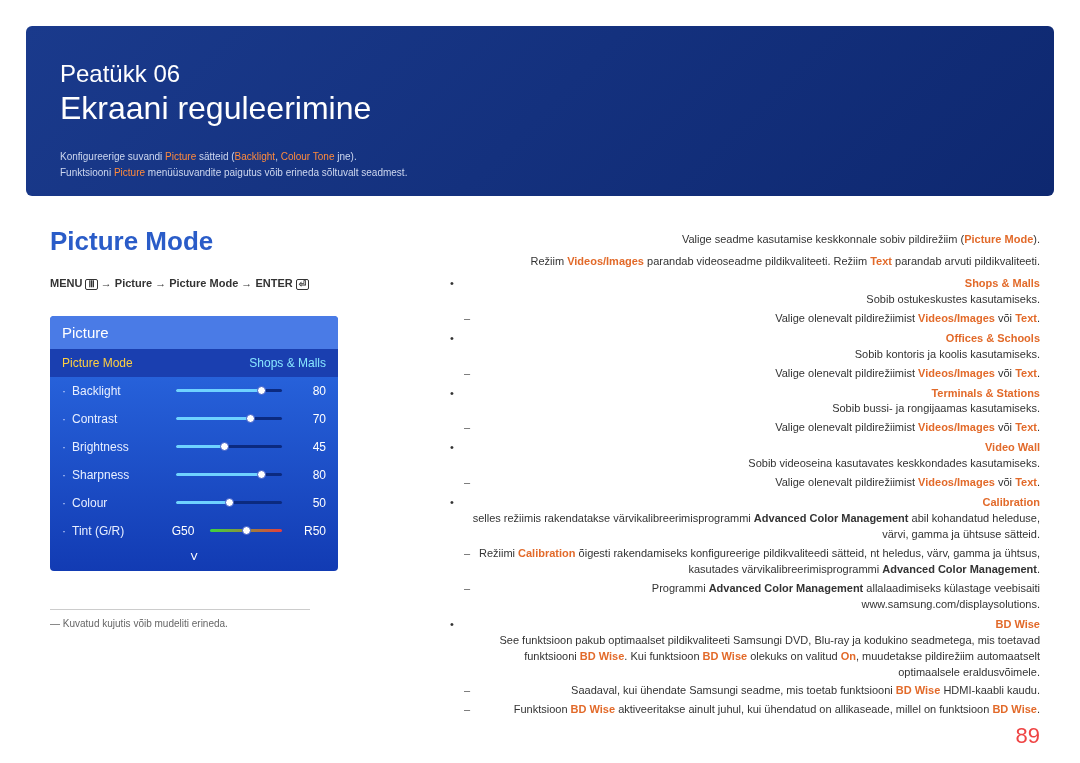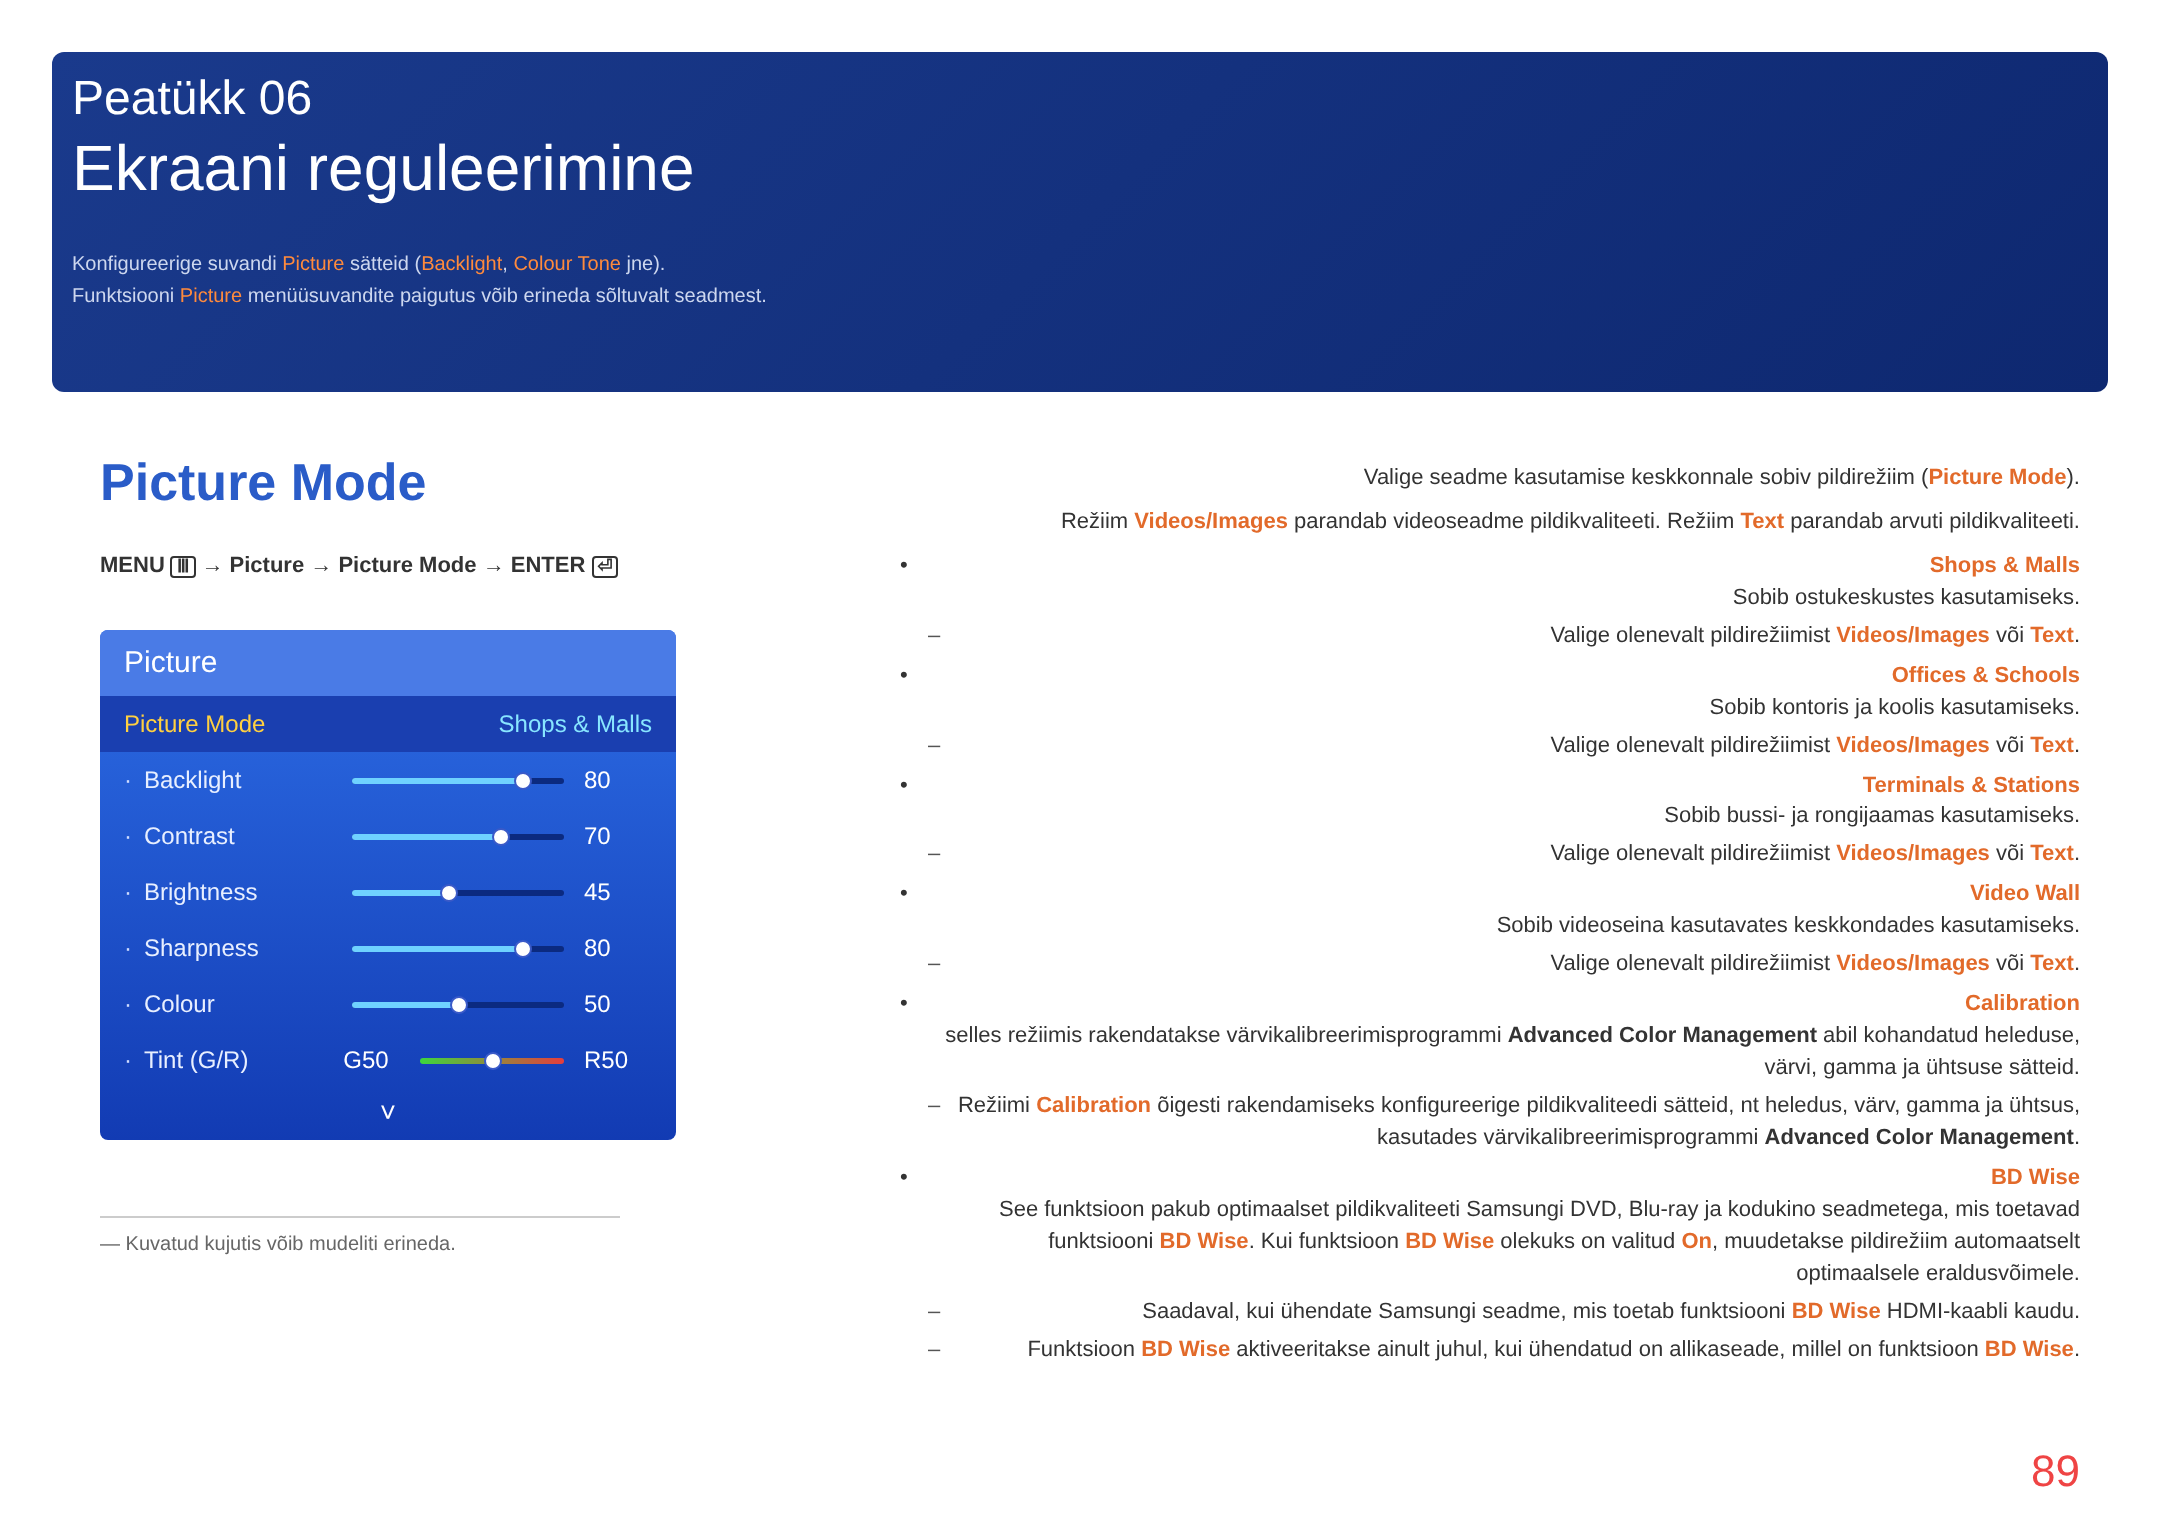--- a/index.html
+++ b/index.html
@@ -12,21 +12,21 @@
     position: relative;
     overflow: hidden;
   }
   .blue-hero {
     position: absolute;
     left: 26px; top: 26px; right: 26px;
     height: 170px;
     background: linear-gradient(135deg, #1a3a8c 0%, #0e2870 100%);
     border-radius: 6px;
     color: #fff;
-    padding: 10px;
+    padding: 34px;
   }
   .blue-hero h2 { font-weight: 300; font-size: 24px; margin-bottom: 2px; }
   .blue-hero h1 { font-weight: 300; font-size: 32px; margin-bottom: 22px; }
   .blue-hero p { font-size: 10px; line-height: 1.6; color: #cdd7ef; }
   .blue-hero p .hl { color: #ff8a3c; }
   .content { position: absolute; left: 50px; top: 226px; right: 40px; bottom: 30px; }
   .left-col { position: absolute; left: 0; top: 0; width: 300px; }
   .right-col { position: absolute; left: 400px; top: 6px; right: 0; font-size: 11px; line-height: 1.45; color: #333; text-align: right; }
   h3.title { color: #2a5cc8; font-size: 26px; font-weight: 600; margin-bottom: 20px; }
   .menu-path { font-size: 11px; font-weight: bold; margin-bottom: 26px; }
@@ -39,21 +39,21 @@
     background: linear-gradient(#2d6de6, #123bb3);
     color: #fff;
     font-size: 12px;
   }
   .osd-head { background: #4a7be6; padding: 8px 12px; font-size: 15px; font-weight: 500; }
   .osd-row { display: flex; align-items: center; padding: 5px 12px; height: 28px; }
   .osd-row.sel { background: #1a3fb0; }
   .osd-row .lbl { flex: 0 0 94px; color: #e8efff; }
   .osd-row.sel .lbl { color: #ffd040; }
   .osd-row .dot { color: #cfdcff; margin-right: 6px; }
-  .osd-row .val { flex: 0 0 34px; }
+  .osd-row .val { flex: 0 0 34px; text-align: right; }
   .osd-row .rval { color: #88e6ff; }
   .slider { flex: 1; height: 3px; background: #0b2a80; border-radius: 2px; position: relative; margin: 0 10px; }
   .slider .fill { position: absolute; left: 0; top: 0; height: 100%; background: #6fd2ff; border-radius: 2px; }
   .slider .thumb { position: absolute; top: -3px; width: 9px; height: 9px; background: #fff; border-radius: 50%; border: 1px solid #3a5ac8; margin-left: -4px; }
   .tint-slider { flex: 1; height: 3px; background: linear-gradient(to right, #3dd63d, #e63d3d); margin: 0 10px; position: relative; border-radius: 2px; }
   .tint-slider .thumb { position: absolute; top: -3px; left: 50%; width: 9px; height: 9px; background: #fff; border-radius: 50%; border: 1px solid #3a5ac8; margin-left: -4px; }
   .osd-foot { text-align: center; padding: 4px 0 6px; color: #fff; font-size: 14px; }
 
   .footnote-rule { border: none; border-top: 1px solid #ccc; width: 260px; margin: 38px 0 8px; }
   .footnote { font-size: 10px; color: #666; }
@@ -184,20 +184,21 @@
       </li>
       <li>
         <span class="opt-name">Video Wall</span><br>
         <span>Sobib videoseina kasutavates keskkondades kasutamiseks.</span>
         <div class="sub"><span>Valige olenevalt pildirežiimist </span><span class="hl bold">Videos/Images</span><span> või </span><span class="hl bold">Text</span><span>.</span></div>
       </li>
       <li>
         <span class="opt-name">Calibration</span><br>
         <span>selles režiimis rakendatakse värvikalibreerimisprogrammi </span><span class="bold">Advanced Color Management</span><span> abil kohandatud heleduse, värvi, gamma ja ühtsuse sätteid.</span>
         <div class="sub"><span>Režiimi </span><span class="hl bold">Calibration</span><span> õigesti rakendamiseks konfigureerige pildikvaliteedi sätteid, nt heledus, värv, gamma ja ühtsus, kasutades värvikalibreerimisprogrammi </span><span class="bold">Advanced Color Management</span><span>.</span></div>
+        <div class="sub"><span>Programmi </span><span class="bold">Advanced Color Management</span><span> allalaadimiseks külastage veebisaiti www.samsung.com/displaysolutions.</span></div>
       </li>
       <li>
         <span class="opt-name">BD Wise</span><br>
         <span>See funktsioon pakub optimaalset pildikvaliteeti Samsungi DVD, Blu-ray ja kodukino seadmetega, mis toetavad funktsiooni </span><span class="hl bold">BD Wise</span><span>. Kui funktsioon </span><span class="hl bold">BD Wise</span><span> olekuks on valitud </span><span class="hl bold">On</span><span>, muudetakse pildirežiim automaatselt optimaalsele eraldusvõimele.</span>
         <div class="sub"><span>Saadaval, kui ühendate Samsungi seadme, mis toetab funktsiooni </span><span class="hl bold">BD Wise</span><span> HDMI-kaabli kaudu.</span></div>
         <div class="sub"><span>Funktsioon </span><span class="hl bold">BD Wise</span><span> aktiveeritakse ainult juhul, kui ühendatud on allikaseade, millel on funktsioon </span><span class="hl bold">BD Wise</span><span>.</span></div>
       </li>
     </ul>
   </div>
 </div>

